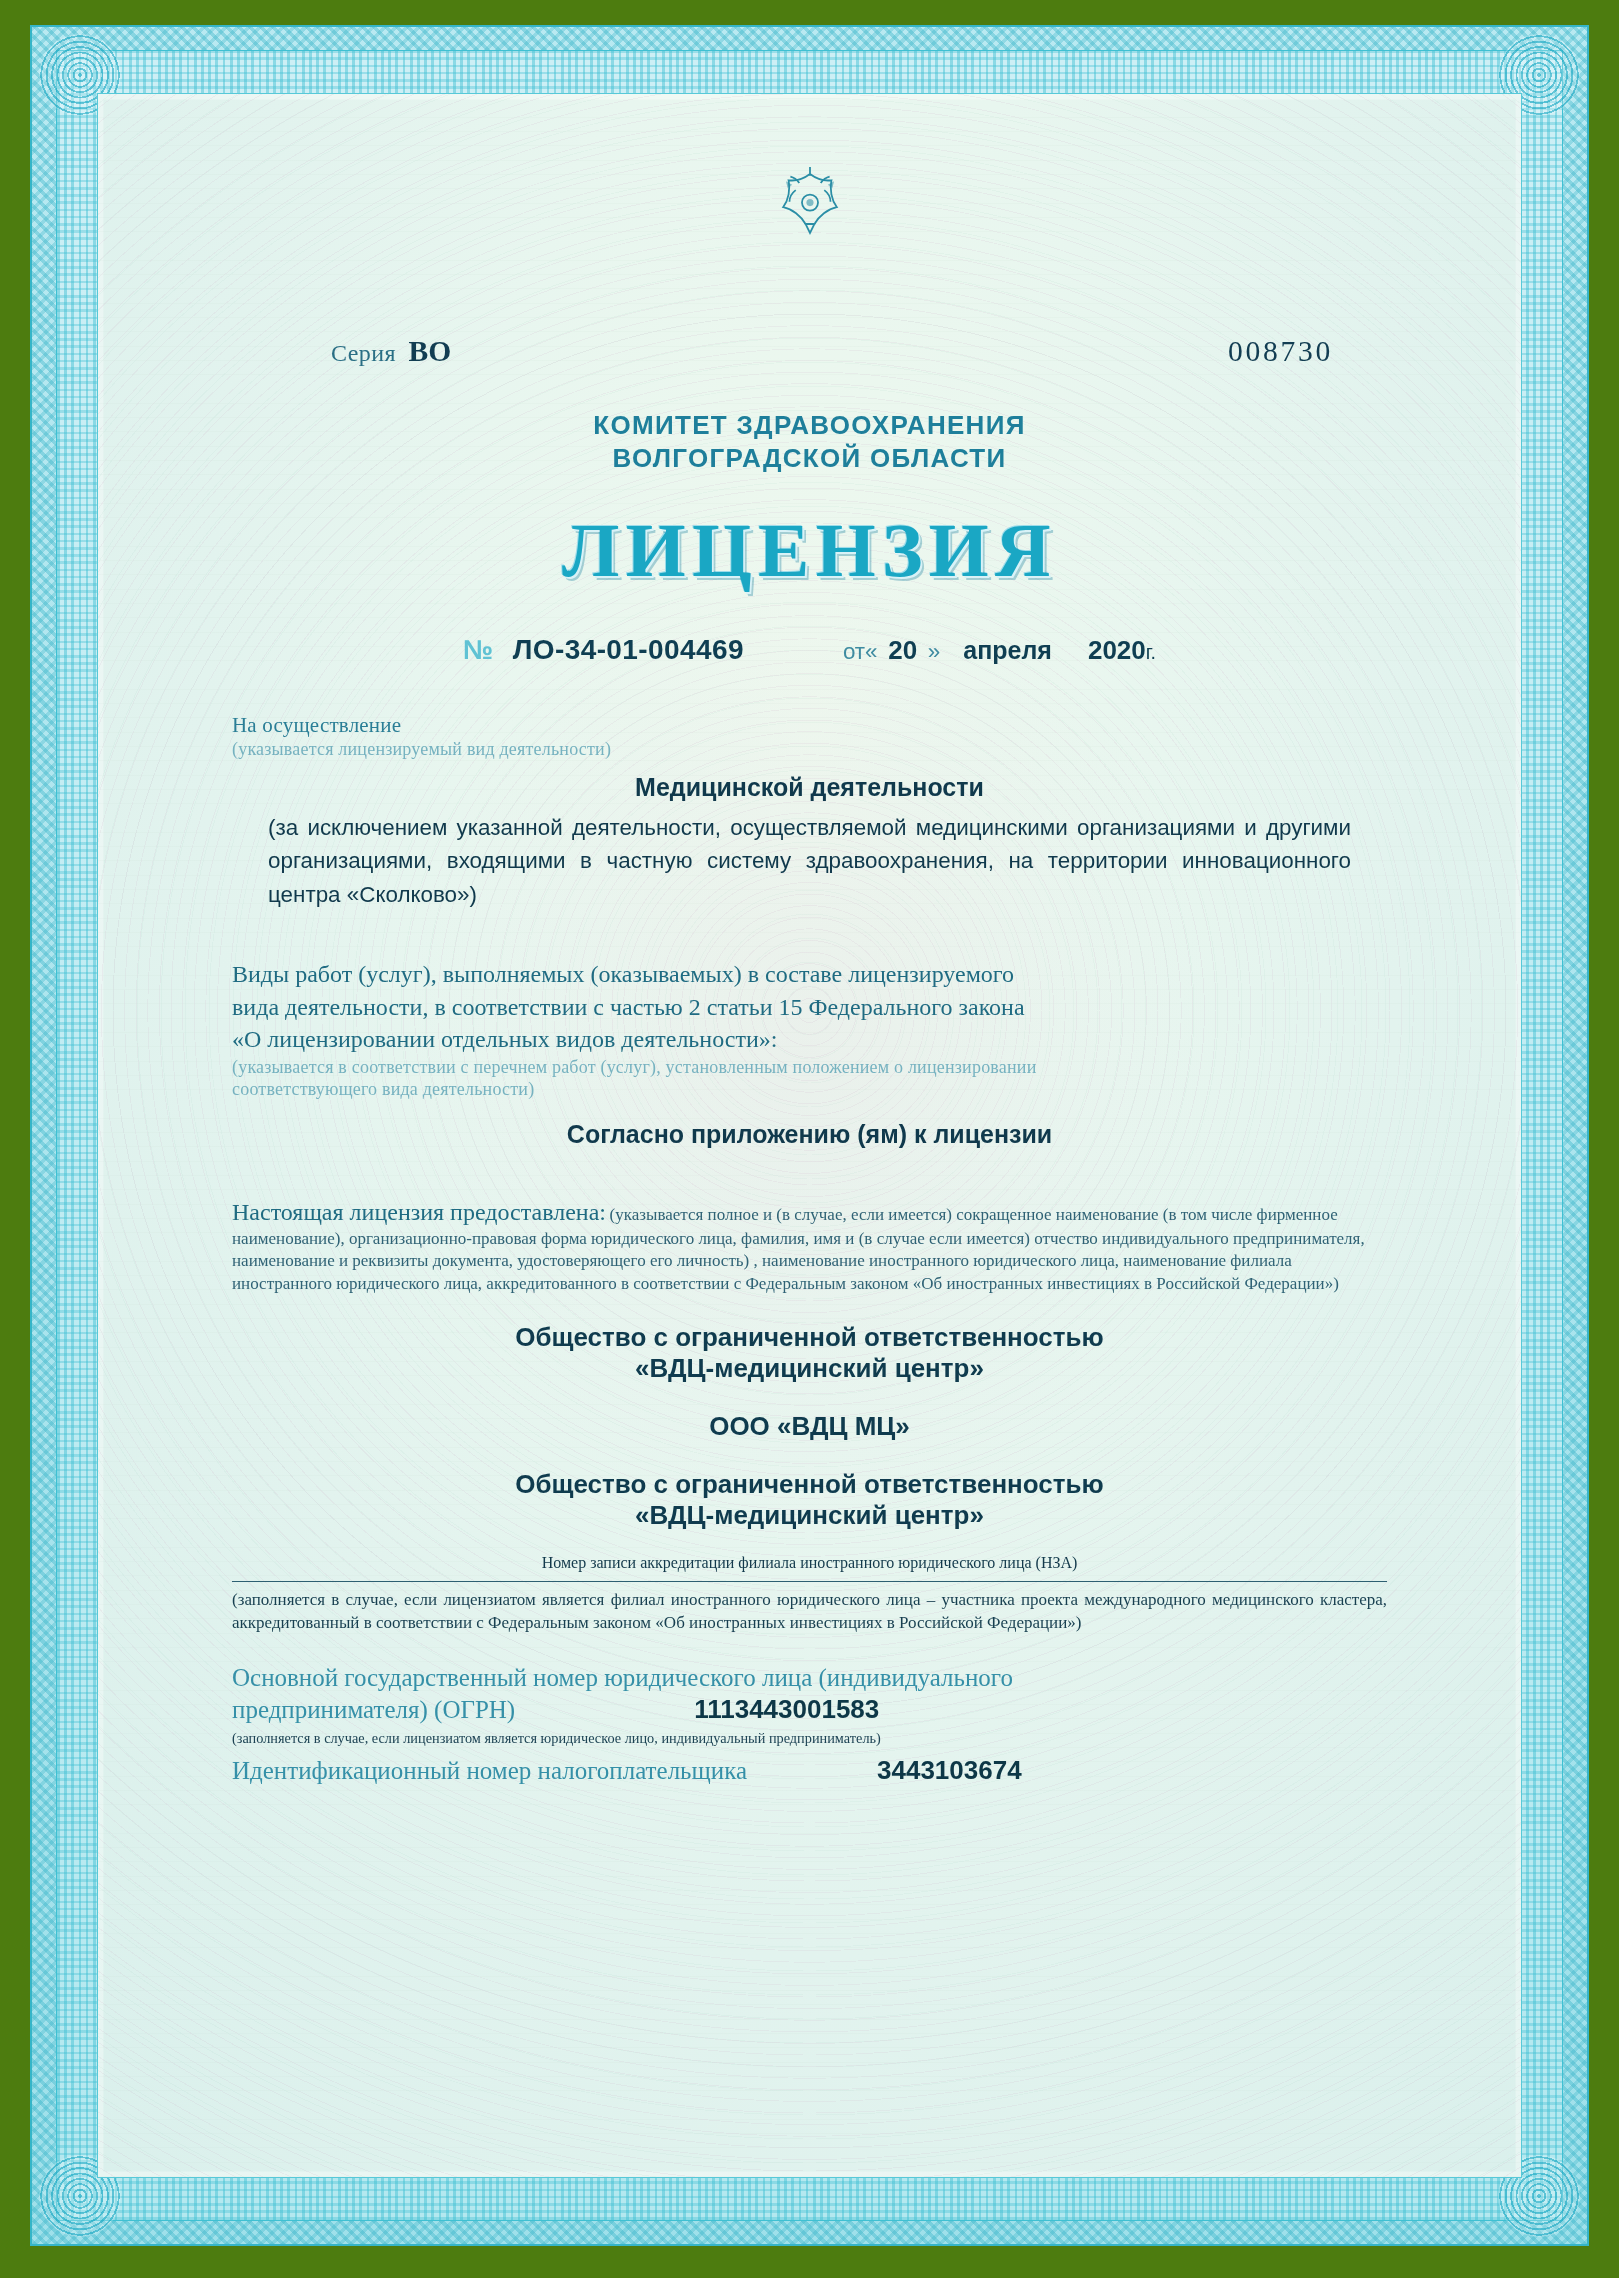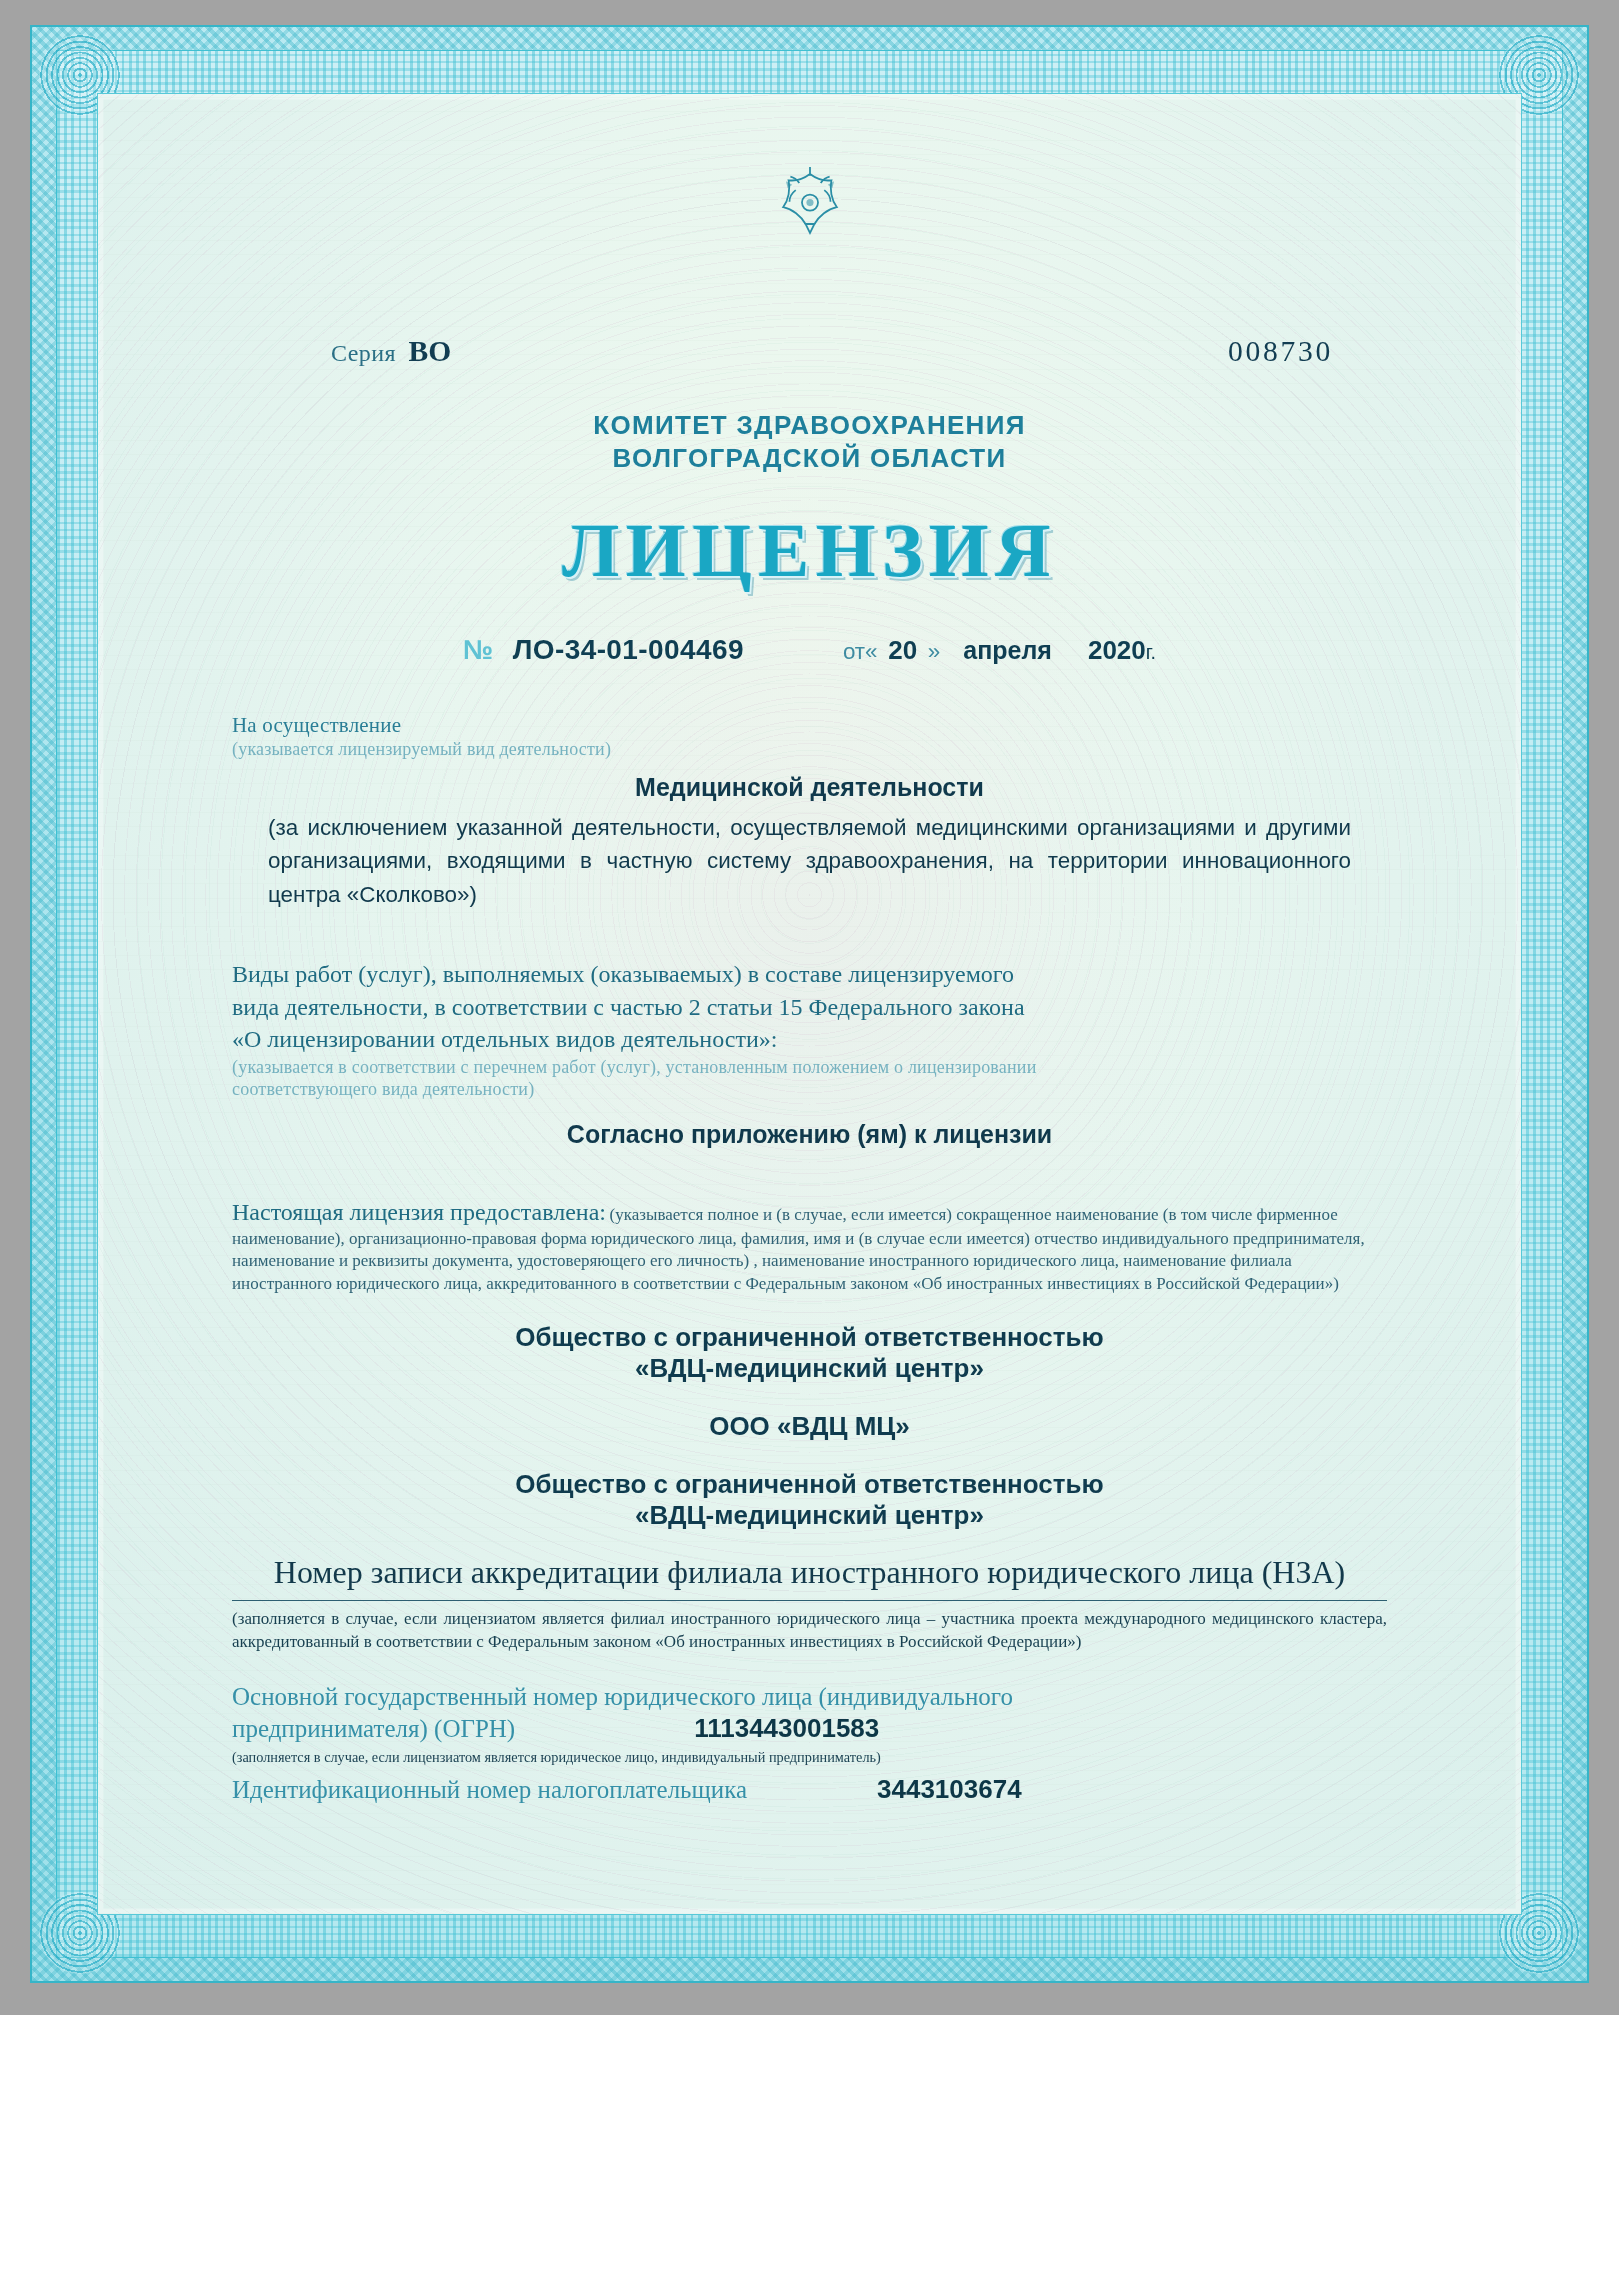--- a/index.html
+++ b/index.html
@@ -6,22 +6,22 @@
     margin: 0;
     padding: 0;
     background: #ffffff;
   }
   body {
     font-family: "Liberation Serif", serif;
   }
   .page {
     position: relative;
     width: 1619px;
-    height: 2015px;
-    background: #a3a3a3;
+    height: 2278px;
+    background: #4d7c0f;
     overflow: hidden;
   }
 
   
   .frame-outer {
     position: absolute;
     left: 30px;
     top: 25px;
     right: 30px;
     bottom: 32px;
@@ -253,21 +253,21 @@
   }
   .inline-hint {
     font-family: "Liberation Serif", serif;
     font-size: 17px;
     color: #2f6275;
     line-height: 1.3;
     text-align: justify;
   }
   .nza-line {
     font-family: "Liberation Serif", serif;
-    font-size: 32px;
+    font-size: 16px;
     color: #12394b;
     text-align: center;
     margin-top: 23px;
   }
   .rule {
     border: none;
     border-top: 1.3px solid #2d5f72;
     margin: 9px 0 7.2px 0;
   }
   .small-note {

